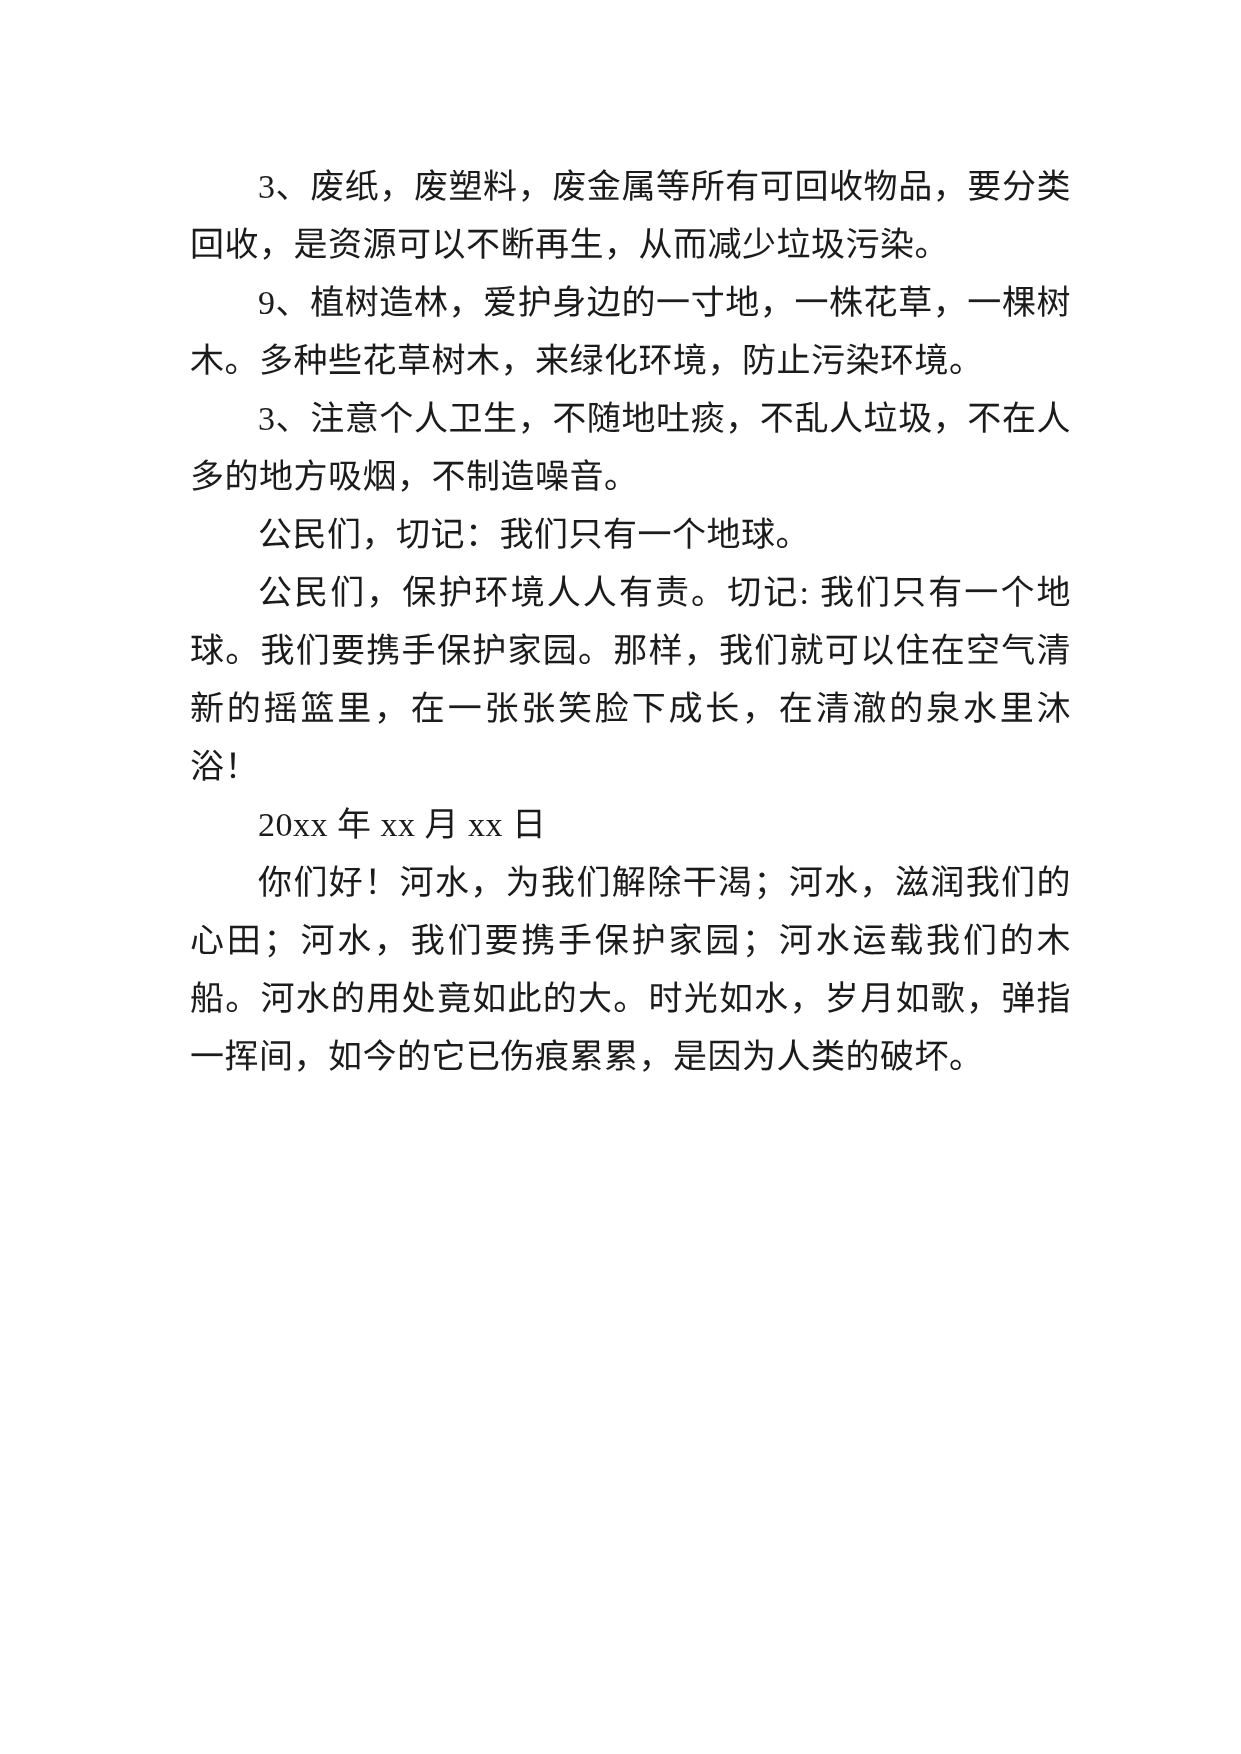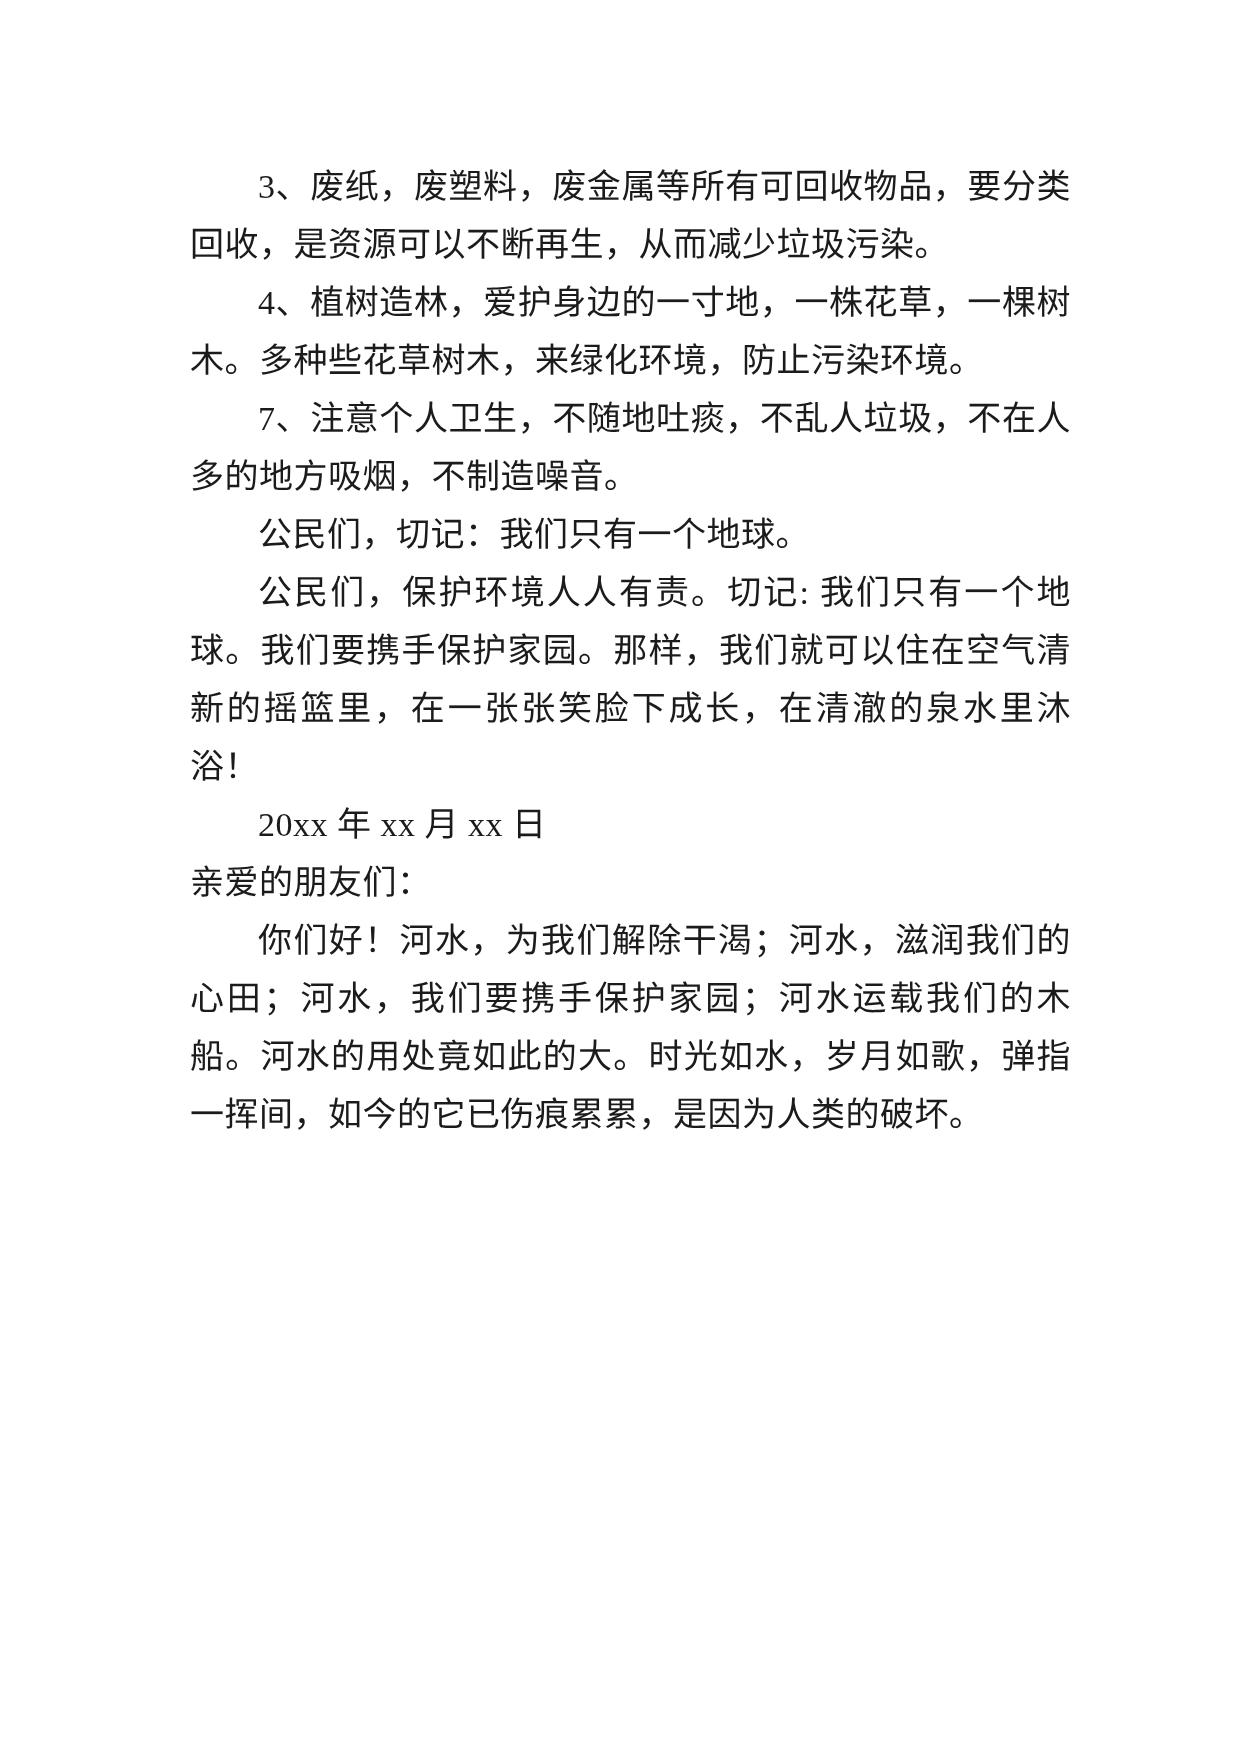--- a/index.html
+++ b/index.html
@@ -36,21 +36,20 @@
   .para.indent { text-indent: 2em; }
   .para.flush  { text-indent: 0; }
 </style>
 </head>
 <body>
 
 <main class="doc-page">
   <section class="doc-body" id="doc-body">
 
   <p class="para indent">3、废纸，废塑料，废金属等所有可回收物品，要分类回收，是资源可以不断再生，从而减少垃圾污染。</p>
-      <p class="para indent">4、植树造林，爱护身边的一寸地，一株花草，一棵树木。多种些花草树木，来绿化环境，防止污染环境。</p>
-      <p class="para indent">7、注意个人卫生，不随地吐痰，不乱人垃圾，不在人多的地方吸烟，不制造噪音。</p>
+      <p class="para indent">9、植树造林，爱护身边的一寸地，一株花草，一棵树木。多种些花草树木，来绿化环境，防止污染环境。</p>
+      <p class="para indent">3、注意个人卫生，不随地吐痰，不乱人垃圾，不在人多的地方吸烟，不制造噪音。</p>
       <p class="para indent">公民们，切记：我们只有一个地球。</p>
       <p class="para indent">公民们，保护环境人人有责。切记: 我们只有一个地球。我们要携手保护家园。那样，我们就可以住在空气清新的摇篮里，在一张张笑脸下成长，在清澈的泉水里沐浴！</p>
       <p class="para indent">20xx 年 xx 月 xx 日</p>
-      <p class="para flush">亲爱的朋友们：</p>
       <p class="para indent">你们好！河水，为我们解除干渴；河水，滋润我们的心田；河水，我们要携手保护家园；河水运载我们的木船。河水的用处竟如此的大。时光如水，岁月如歌，弹指一挥间，如今的它已伤痕累累，是因为人类的破坏。</p>
     </section>
 </main>
 
 </body></html>

